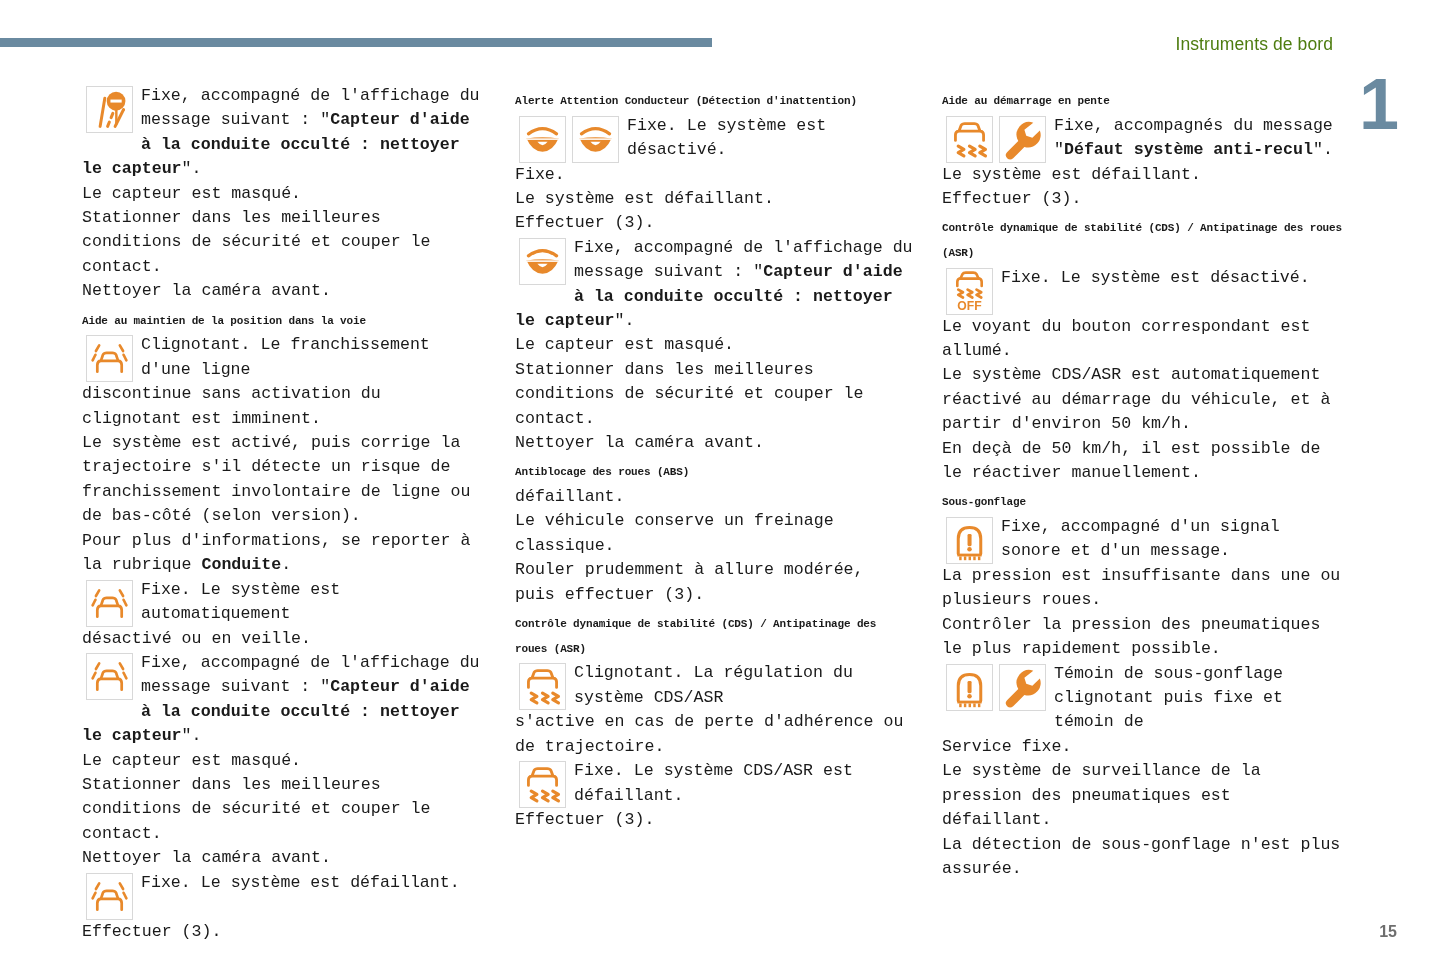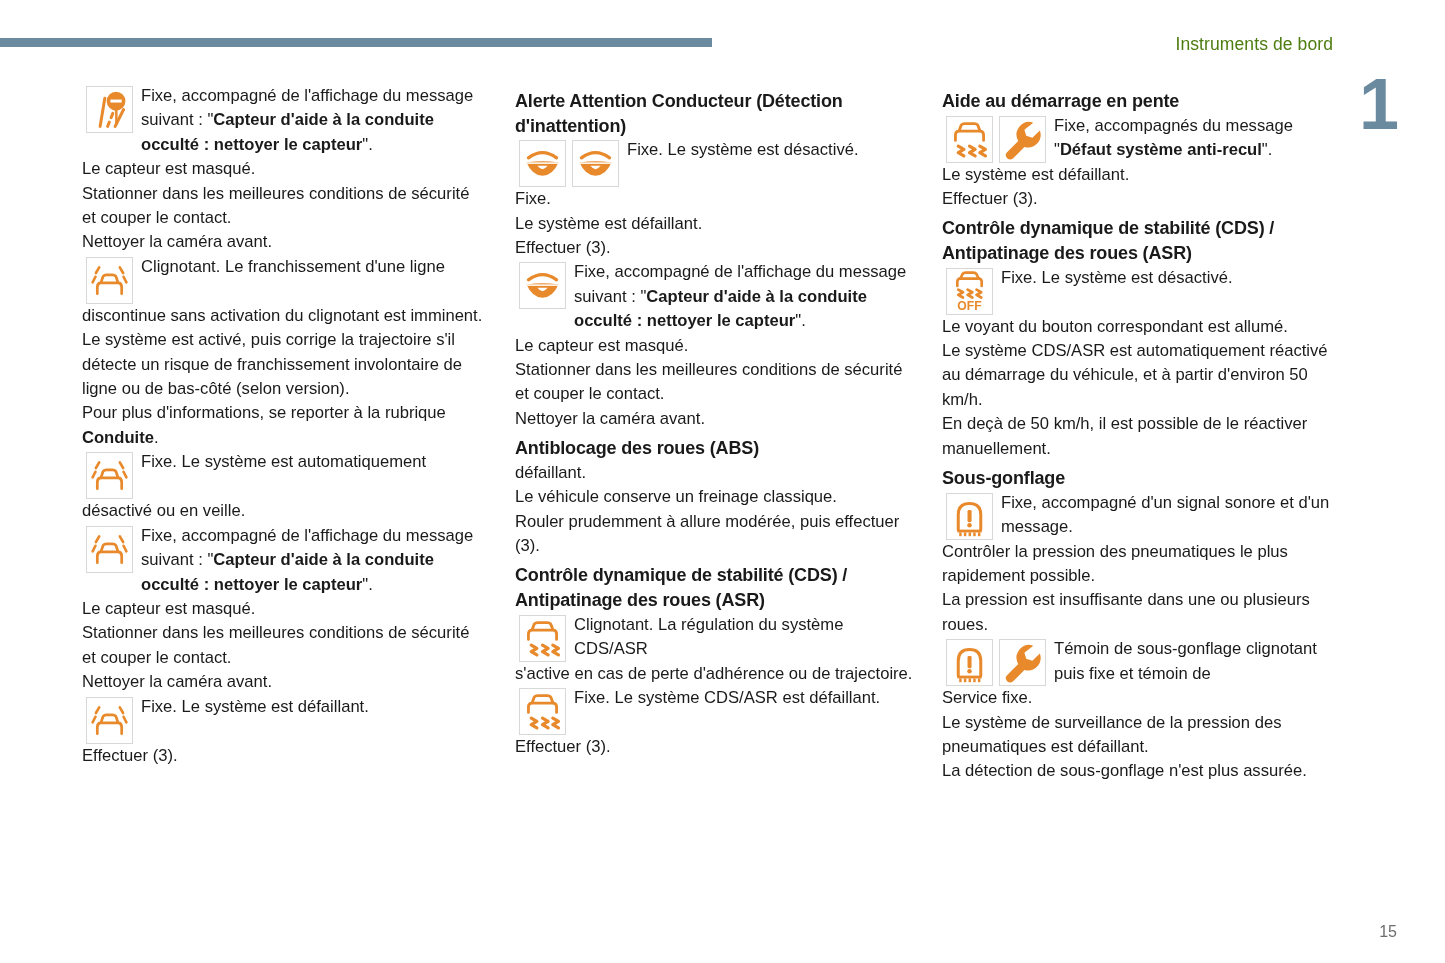--- a/index.html
+++ b/index.html
@@ -42,43 +42,44 @@
     font-weight: bold;
     color: #6a8aa0;
     line-height: 1;
     letter-spacing: -2px;
   }
   .page-number {
     position: absolute;
     right: 48px;
     bottom: 22px;
     font-size: 16px;
-    font-weight: normal;
+    font-weight: bold;
     color: #6e6e6e;
   }
 
   
   .columns {
     position: absolute;
     left: 82px;
     top: 84px;
     width: 1275px;
     display: flex;
     gap: 29px;
   }
   .col {
     width: 404px;
     font-size: 16.6px;
     line-height: 24.4px;
+    font-family: Liberation Mono, monospace;
   }
   .col--mid { width: 398px; }
   .col--right { width: 400px; }
 
   h2.section-title {
-    font-size: 18px;
+    font-size: 11px;
     font-weight: bold;
     line-height: 24.6px;
     margin: 5px 0 0 0;
     letter-spacing: -0.15px;
   }
 
   
   p.para {
     margin: 0;
   }
@@ -219,20 +220,21 @@
       </span>
       <p class="etext"><span>Fixe, accompagné de l'affichage du</span>
         <span>message suivant : "</span><span class="b">Capteur d'aide à la</span>
         <span class="b">conduite occulté : nettoyer le capteur</span><span>".</span></p>
     </div>
 
     <p class="para">Le capteur est masqué.</p>
     <p class="para">Stationner dans les meilleures conditions de sécurité et couper le contact.</p>
     <p class="para">Nettoyer la caméra avant.</p>
 
+    <h2 class="section-title">Aide au maintien de la position dans la voie</h2>
 
     <div class="entry">
       <span class="icon-pack">
         <span class="tile">
           <svg viewBox="0 0 48 48">
               <use href="#sym-lane-keep"></use>
             </svg>
         </span>
       </span>
       <p class="etext"><span>Clignotant.</span>
@@ -418,22 +420,22 @@
         <span class="tile">
           <svg viewBox="0 0 48 48">
               <use href="#sym-tyre"></use>
             </svg>
         </span>
       </span>
       <p class="etext"><span>Fixe, accompagné d'un signal sonore et</span>
         <span>d'un message.</span></p>
     </div>
 
+    <p class="para">La pression est insuffisante dans une ou plusieurs roues.</p>
     <p class="para">Contrôler la pression des pneumatiques le plus rapidement possible.</p>
-    <p class="para">La pression est insuffisante dans une ou plusieurs roues.</p>
 
     <div class="entry">
       <span class="icon-pack">
         <span class="tile">
           <svg viewBox="0 0 48 48">
               <use href="#sym-tyre"></use>
             </svg>
         </span>
         <span class="tile">
           <svg viewBox="0 0 48 48">

